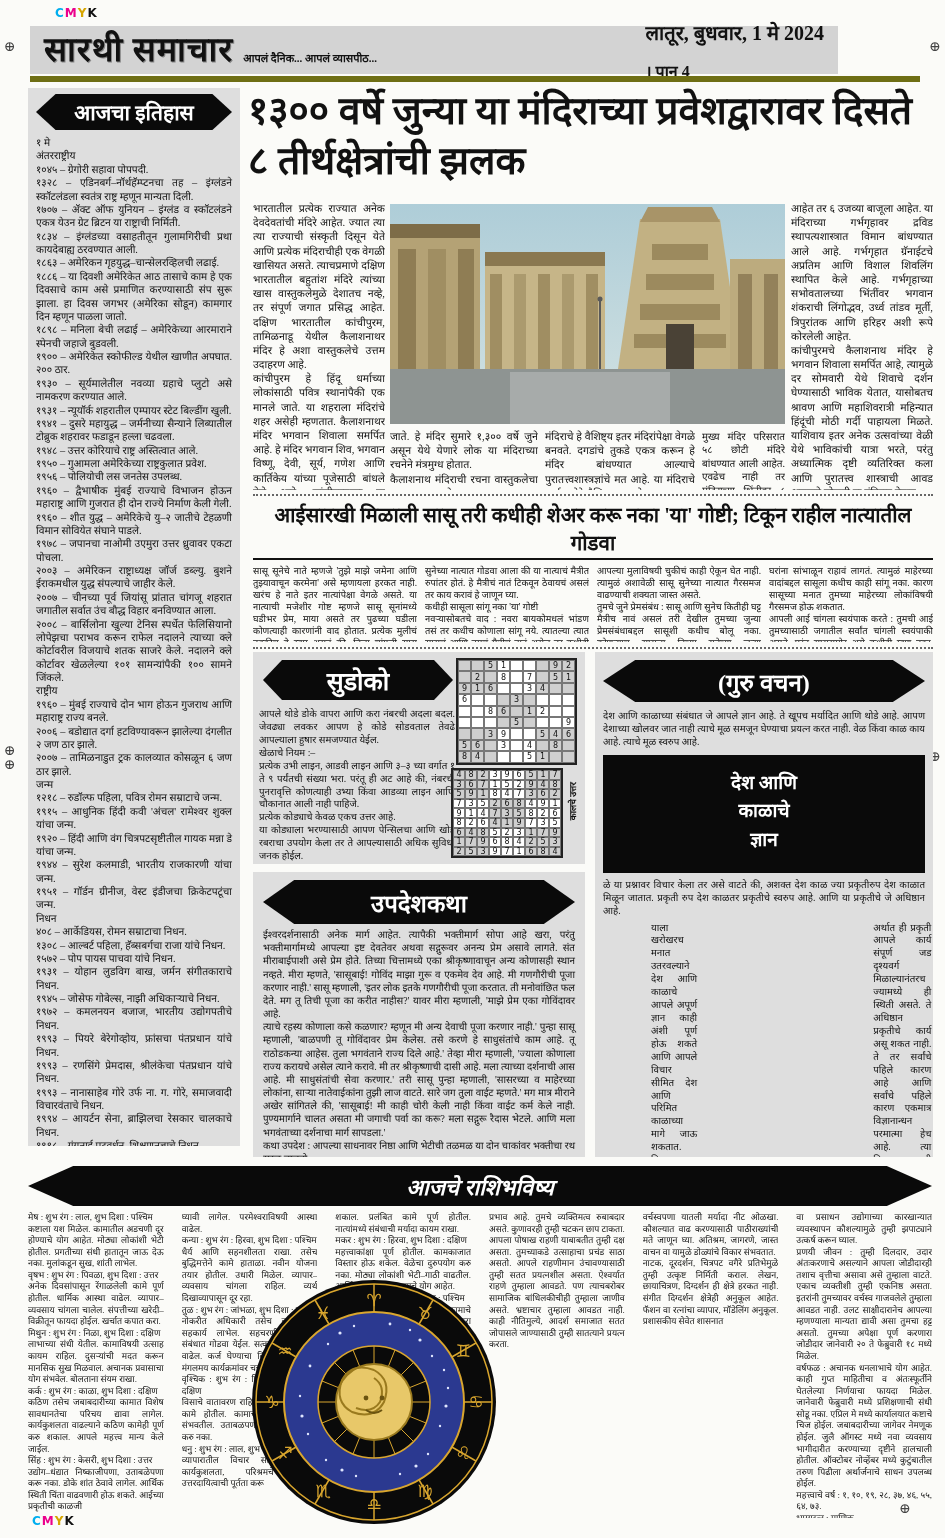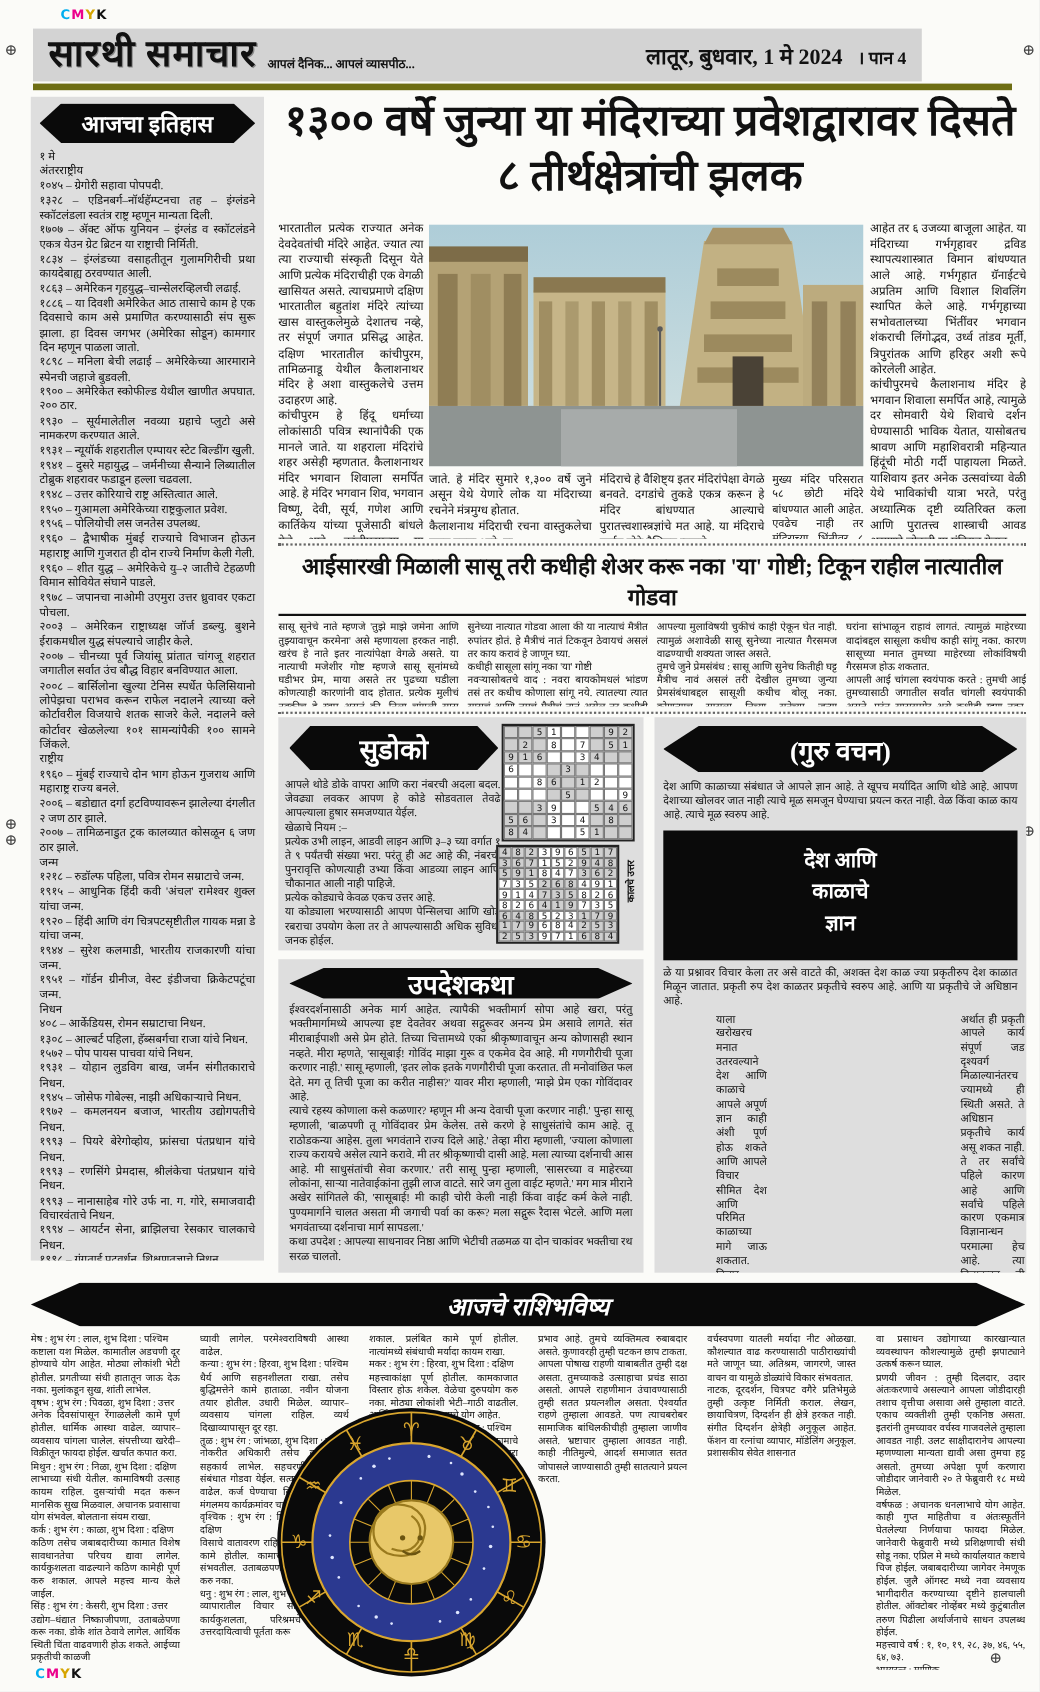--- a/index.html
+++ b/index.html
@@ -6,36 +6,36 @@
   #page{position:relative;width:945px;height:1538px;background:#fbfbf8;overflow:hidden;
         font-family:"Liberation Serif","DejaVu Serif",serif;color:#111;}
   .reg{position:absolute;font-size:14px;color:#444;}
   .cmyk{position:absolute;font-family:"DejaVu Sans",sans-serif;font-weight:bold;font-size:12px;letter-spacing:1px;}
   .cmyk .c{color:#00aeef}.cmyk .m{color:#ec008c}.cmyk .y{color:#d6a500}.cmyk .k{color:#111}
   
   #masthead{position:absolute;left:30px;top:26px;width:808px;height:48px;background:#d3d3d3;
             display:flex;align-items:center;padding:0 14px;box-sizing:border-box;}
   #mast-title{font-size:34px;font-weight:800;letter-spacing:1px;line-height:1;text-shadow:1px 1px 0 #888;}
   #mast-tag{font-size:11px;margin-left:10px;margin-top:14px;font-weight:bold;}
-  #mast-right{margin-left:auto;display:flex;align-items:baseline;gap:14px;}
+  #mast-right{margin-left:auto;display:flex;align-items:baseline;gap:14px;flex-direction:column;}
   #mast-date{font-size:20px;font-weight:800;}
   #mast-page{font-size:16px;font-weight:700;}
   #rule-olive{position:absolute;left:30px;top:76px;width:890px;height:6px;background:#6e6e14;}
   
   .banner{background:#0a0a0a;color:#fff;text-align:center;font-weight:800;
           display:flex;align-items:center;justify-content:center;}
   .banner.hex{clip-path:polygon(0 50%,10% 0,90% 0,100% 50%,90% 100%,10% 100%);}
   .banner.wide{clip-path:polygon(0 50%,5% 0,95% 0,100% 50%,95% 100%,5% 100%);}
   
   #history{position:absolute;left:28px;top:88px;width:212px;height:1058px;background:#dedede;
            padding:6px 8px;box-sizing:border-box;overflow:hidden;}
   #history .banner{height:36px;font-size:21px;margin-bottom:6px;}
   #history-list div{font-size:10.3px;line-height:1.30;text-align:justify;}
   
-  #headline{position:absolute;left:248px;top:86px;width:686px;text-align:center;
+  #headline{position:absolute;left:248px;top:86px;width:686px;text-align:left;
             font-size:39px;font-weight:800;line-height:1.28;}
   
   #article1{position:absolute;left:253px;top:198px;width:680px;height:294px;overflow:hidden;}
   .body-txt{font-size:10.6px;line-height:1.34;text-align:justify;white-space:pre-line;}
   #a1-col1{position:absolute;left:0;top:4px;width:132px;height:288px;overflow:hidden;}
   #a1-photo{position:absolute;left:137px;top:6px;width:395px;height:220px;}
   #a1-right{position:absolute;left:538px;top:4px;width:142px;height:288px;overflow:hidden;}
   .under{position:absolute;top:232px;height:60px;overflow:hidden;}
   #a1-ua{left:137px;width:148px;}
   #a1-ub{left:292px;width:150px;}
@@ -67,21 +67,21 @@
   #guru-row1{display:flex;gap:6px;flex-direction:column;}
   #guru-row1 .gcol{flex:1;font-size:9.8px;line-height:1.32;text-align:justify;}
   #guru-titlebox{flex:0 0 104px;background:#0a0a0a;color:#fff;font-size:19px;font-weight:800;
                  text-align:center;white-space:pre-line;padding-top:14px;height:118px;line-height:1.5;}
   #guru-row2{display:flex;gap:4px;margin-top:4px;}
   #guru-row2 .gcol{flex:1;font-size:9.8px;line-height:1.32;text-align:justify;margin-left:48px;}
   #guru-fig{flex:0 0 120px;}
   
   #updesh{position:absolute;left:253px;top:872px;width:332px;height:285px;background:#dedede;
           padding:8px 10px;box-sizing:border-box;overflow:hidden;}
-  #updesh .banner{height:28px;font-size:24px;margin-bottom:4px;}
+  #updesh .banner{height:44px;font-size:24px;margin-bottom:4px;}
   #updesh-title{text-align:center;font-size:19px;font-weight:800;margin:2px 0 4px 0;}
   #updesh-body{font-size:9.9px;line-height:1.33;text-align:justify;white-space:pre-line;}
   
   #rashi-banner{position:absolute;left:28px;top:1166px;width:904px;height:40px;font-size:22px;font-style:italic;}
   #rashi{position:absolute;left:28px;top:1212px;width:904px;height:306px;display:flex;gap:18px;overflow:hidden;}
   #rashi .rcol{flex:1;font-size:8.9px;line-height:1.30;text-align:justify;white-space:pre-line;overflow:hidden;}
   #wheel{position:absolute;left:250px;top:1278px;width:248px;height:248px;}
 </style>
 </head>
 <body>

